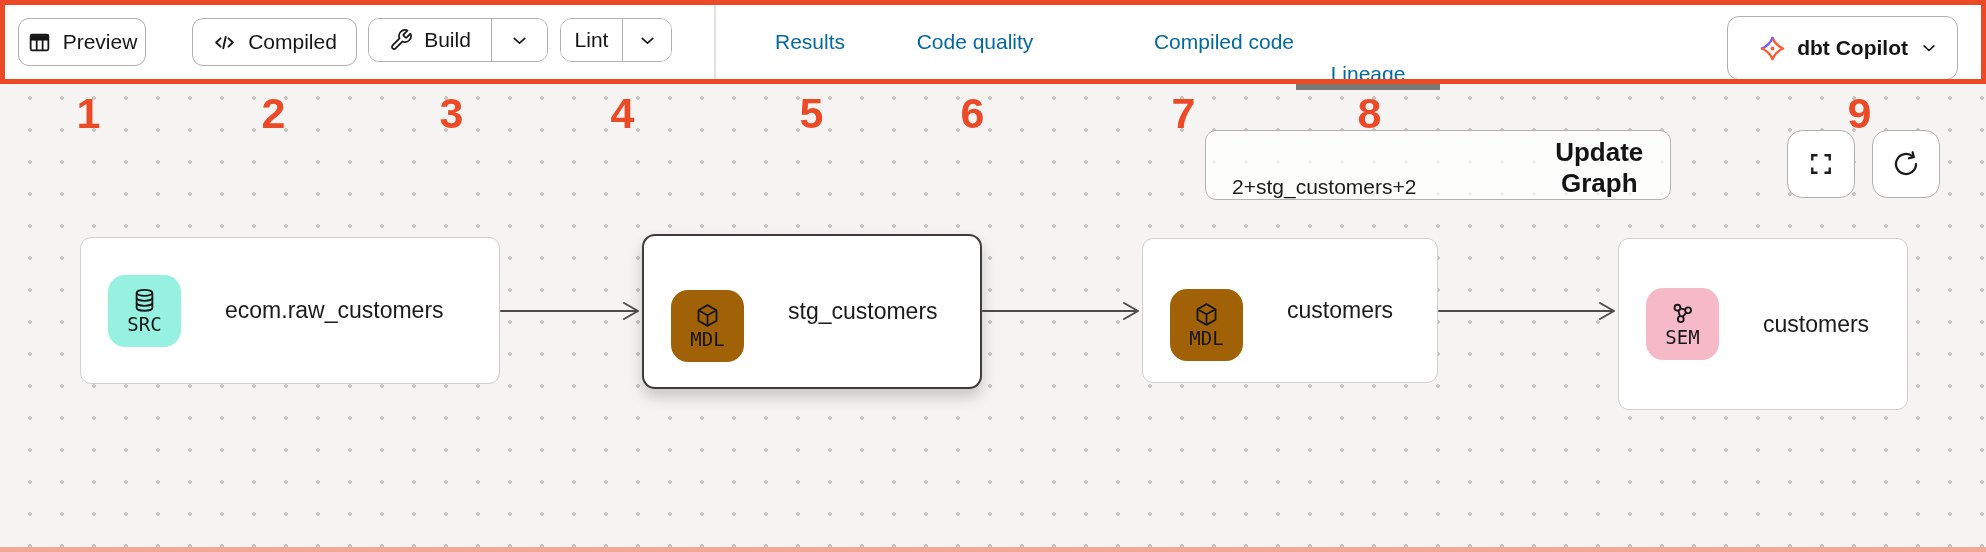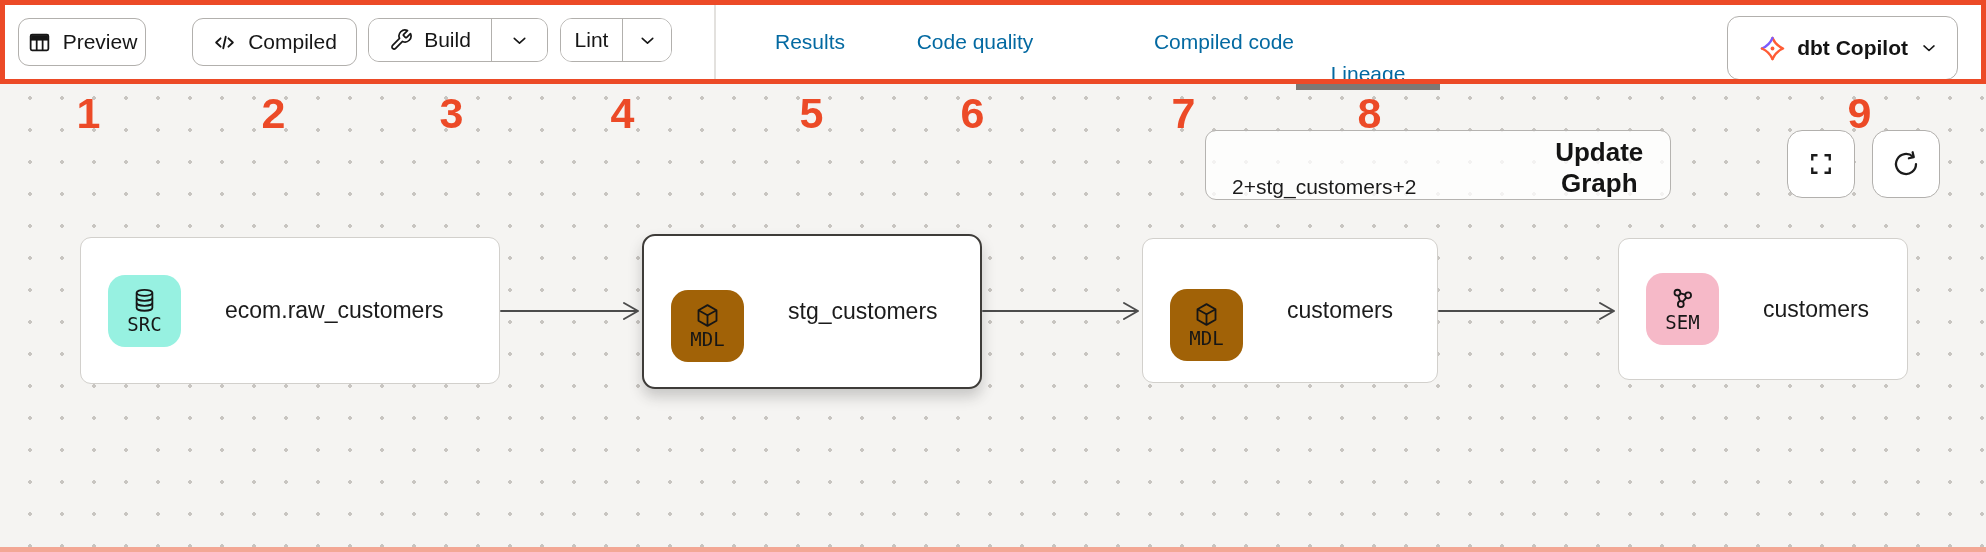--- a/index.html
+++ b/index.html
@@ -299,21 +299,21 @@
           <path d="M12 2.8 20 7.3v9.4L12 21.2 4 16.7V7.3Z"></path>
           <path d="M4 7.3 12 11.8 20 7.3"></path>
             <path d="M12 11.8V21.2"></path>
         </svg>
       </span>
       <span class="badge-label">MDL</span>
     </div>
     <div class="node-label">customers</div>
   </div>
 
-  <div class="node" style="left:1618px; top:238px; width:290px; height:142px;">
+  <div class="node" style="left:1618px; top:238px; width:290px; height:172px;">
     <div class="badge sem">
       <span class="icon">
         <svg width="27" height="27" viewBox="0 0 24 24" fill="none" stroke="#161616" stroke-width="1.6">
           <line x1="7.5" y1="6.8" x2="17" y2="9.2"></line>
           <line x1="7.5" y1="6.8" x2="10.5" y2="17"></line>
           <line x1="17" y1="9.2" x2="10.5" y2="17"></line>
           <circle cx="7.5" cy="6.8" r="2.6" fill="#F6B9C8"></circle>
           <circle cx="17" cy="9.2" r="2.6" fill="#F6B9C8"></circle>
           <circle cx="10.5" cy="17" r="2.6" fill="#F6B9C8"></circle>
         </svg>

